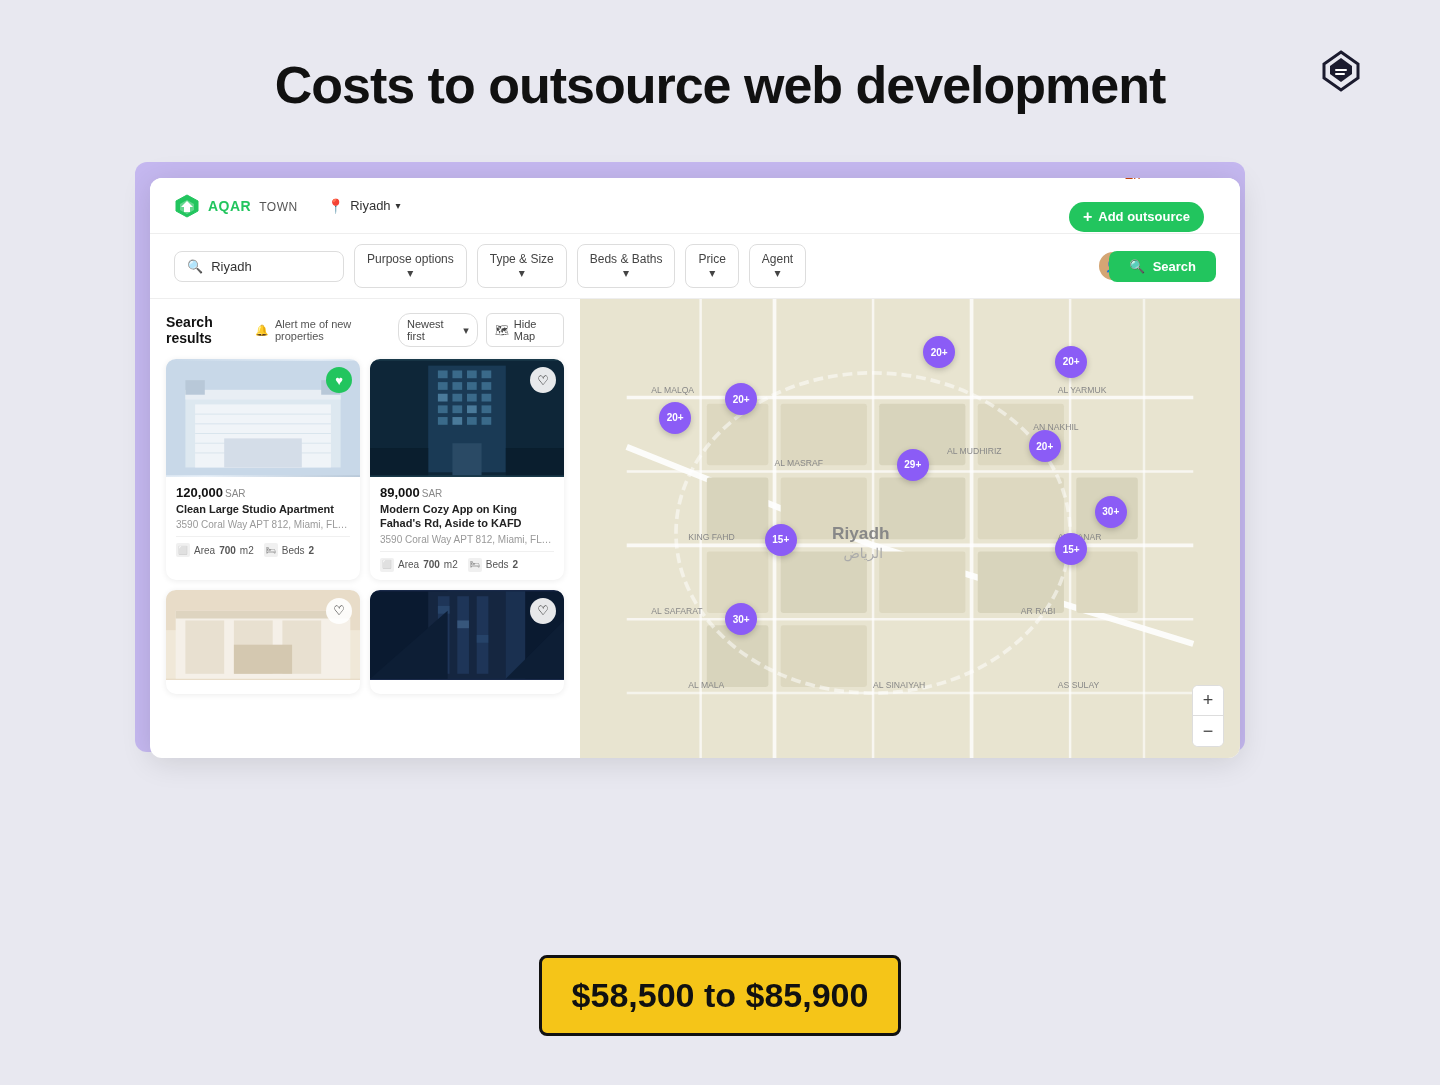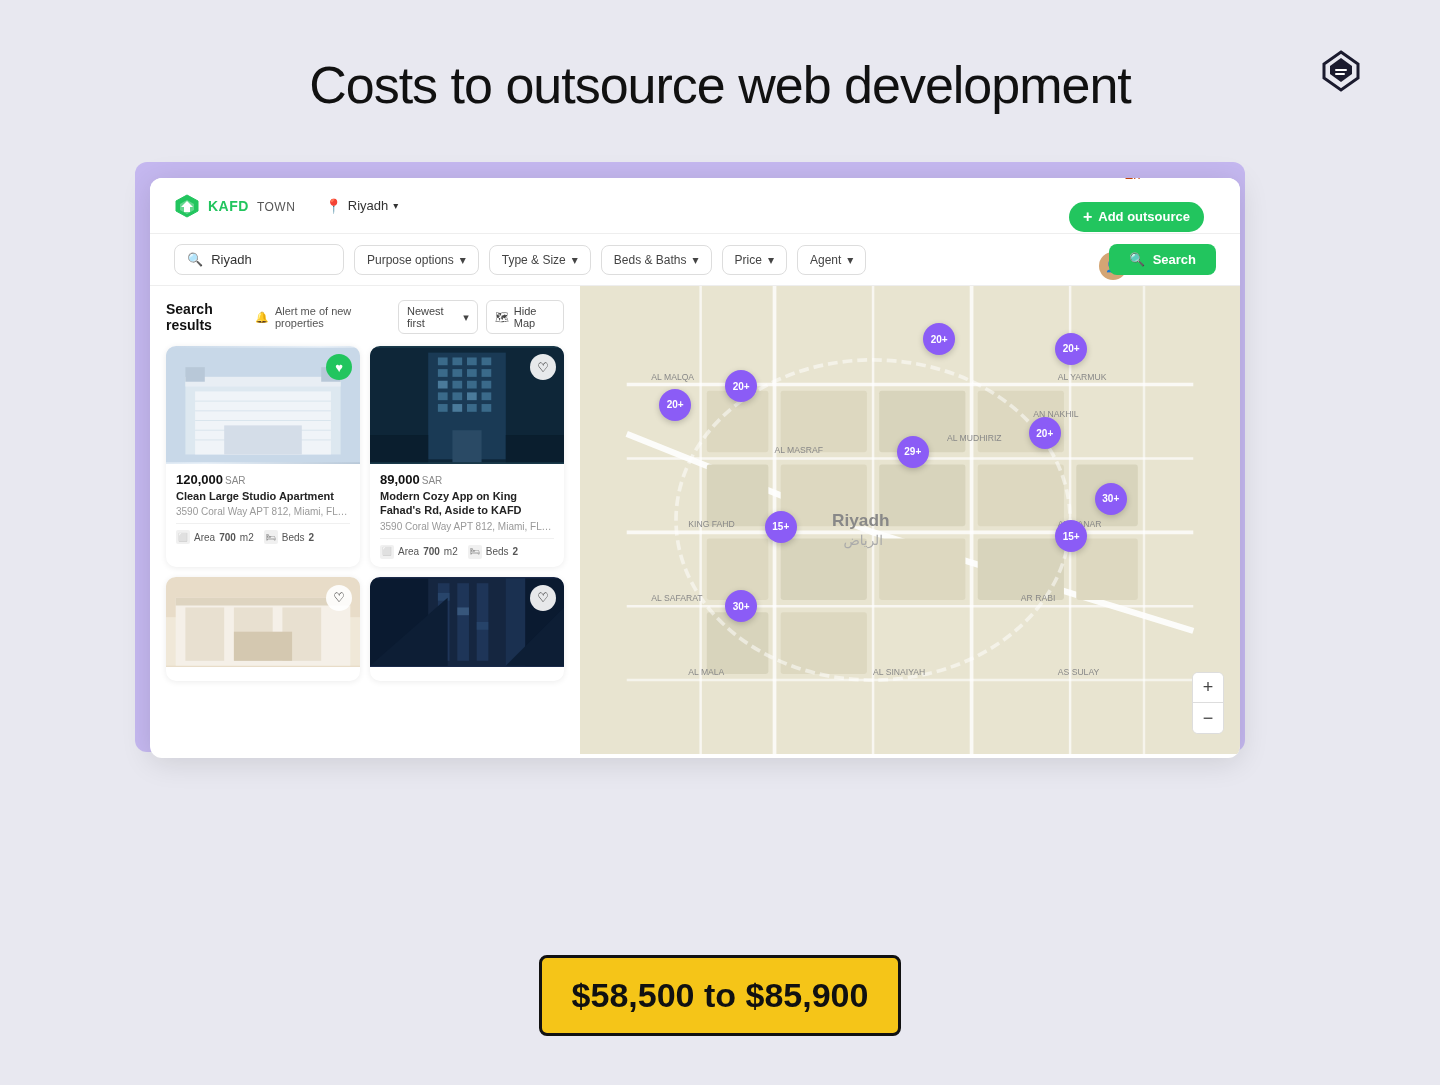--- a/index.html
+++ b/index.html
@@ -7,21 +7,21 @@
       background-color: #e8e8f0;
       font-family: -apple-system, BlinkMacSystemFont, 'Segoe UI', sans-serif;
       width: 1440px;
       min-height: 1085px;
       position: relative;
       overflow-x: hidden;
     }
 
     .page-title {
       font-size: 52px;
-      font-weight: 400;
+      font-weight: 700;
       color: #111;
       text-align: center;
       padding-top: 55px;
       padding-bottom: 30px;
       letter-spacing: -1px;
     }
 
     .brand-logo {
       position: absolute;
       top: 50px;
@@ -163,29 +163,29 @@
     .search-input-wrapper input {
       border: none;
       outline: none;
       font-size: 13px;
       color: #333;
       width: 100px;
     }
     .filter-btn {
       display: flex;
       align-items: center;
-      gap: 6px;
       border: 1px solid #ddd;
       border-radius: 8px;
       padding: 7px 12px;
       font-size: 12px;
       color: #444;
       cursor: pointer;
       background: #fff;
       white-space: nowrap;
+      flex-direction: column;
     }
     .search-btn {
       display: flex;
       align-items: center;
       gap: 7px;
       background: #22c55e;
       color: #fff;
       border: none;
       border-radius: 8px;
       padding: 8px 20px;
@@ -225,21 +225,21 @@
       gap: 6px;
       font-size: 11px;
       color: #555;
     }
     .bell-icon { color: #22c55e; }
     .sort-dropdown {
       display: flex;
       align-items: center;
       gap: 5px;
       border: 1px solid #ddd;
-      border-radius: 6px;
+      border-radius: 12px;
       padding: 4px 8px;
       font-size: 11px;
       color: #444;
       cursor: pointer;
     }
     .hide-map-btn {
       display: flex;
       align-items: center;
       gap: 5px;
       border: 1px solid #ddd;
@@ -437,21 +437,21 @@
 
   <nav class="navbar">
     <div class="navbar-logo">
       <svg class="logo-svg" viewBox="0 0 26 26" fill="none" xmlns="http://www.w3.org/2000/svg">
         <polygon points="13,2 24,8 24,18 13,24 2,18 2,8" fill="#22c55e" stroke="#22c55e" stroke-width="1"></polygon>
         <polygon points="13,7 20,11 20,17 13,21 6,17 6,11" fill="#fff" opacity="0.3"></polygon>
         <rect x="10" y="12" width="6" height="7" fill="#fff"></rect>
         <polygon points="7,14 13,8 19,14" fill="#fff"></polygon>
       </svg>
       <span class="logo-text">
-        <span>KAFD</span><span style="color:#555; font-weight:400; font-size:12px; margin-left:8px;">TOWN</span>
+        <span>AQAR</span><span style="color:#555; font-weight:400; font-size:12px; margin-left:8px;">TOWN</span>
       </span>
     </div>
 
     <div class="navbar-location">
       <span class="pin-icon">📍</span>
       <span>Riyadh</span>
       <span style="font-size:10px;">▾</span>
     </div>
 
     <div class="navbar-links">

